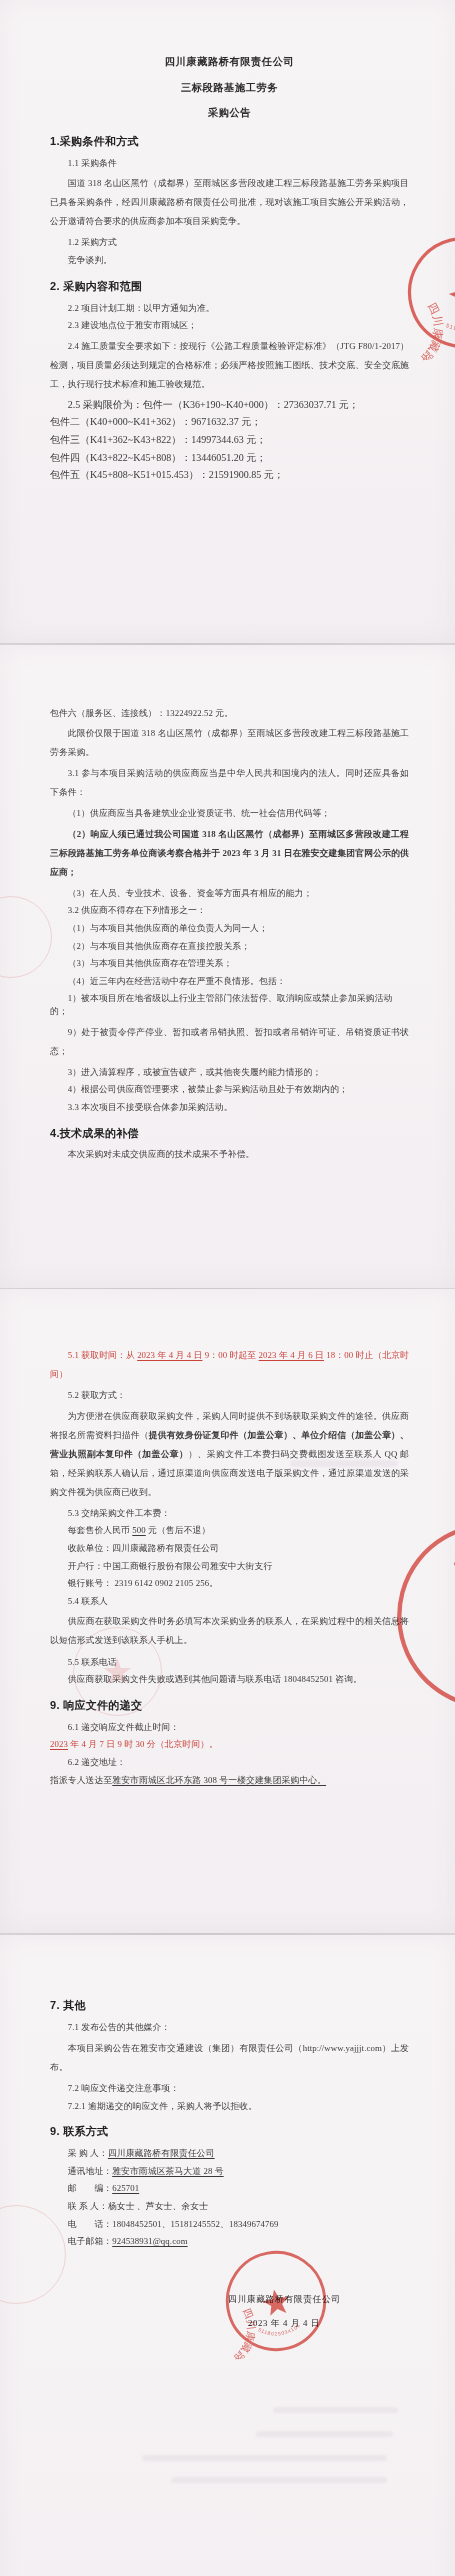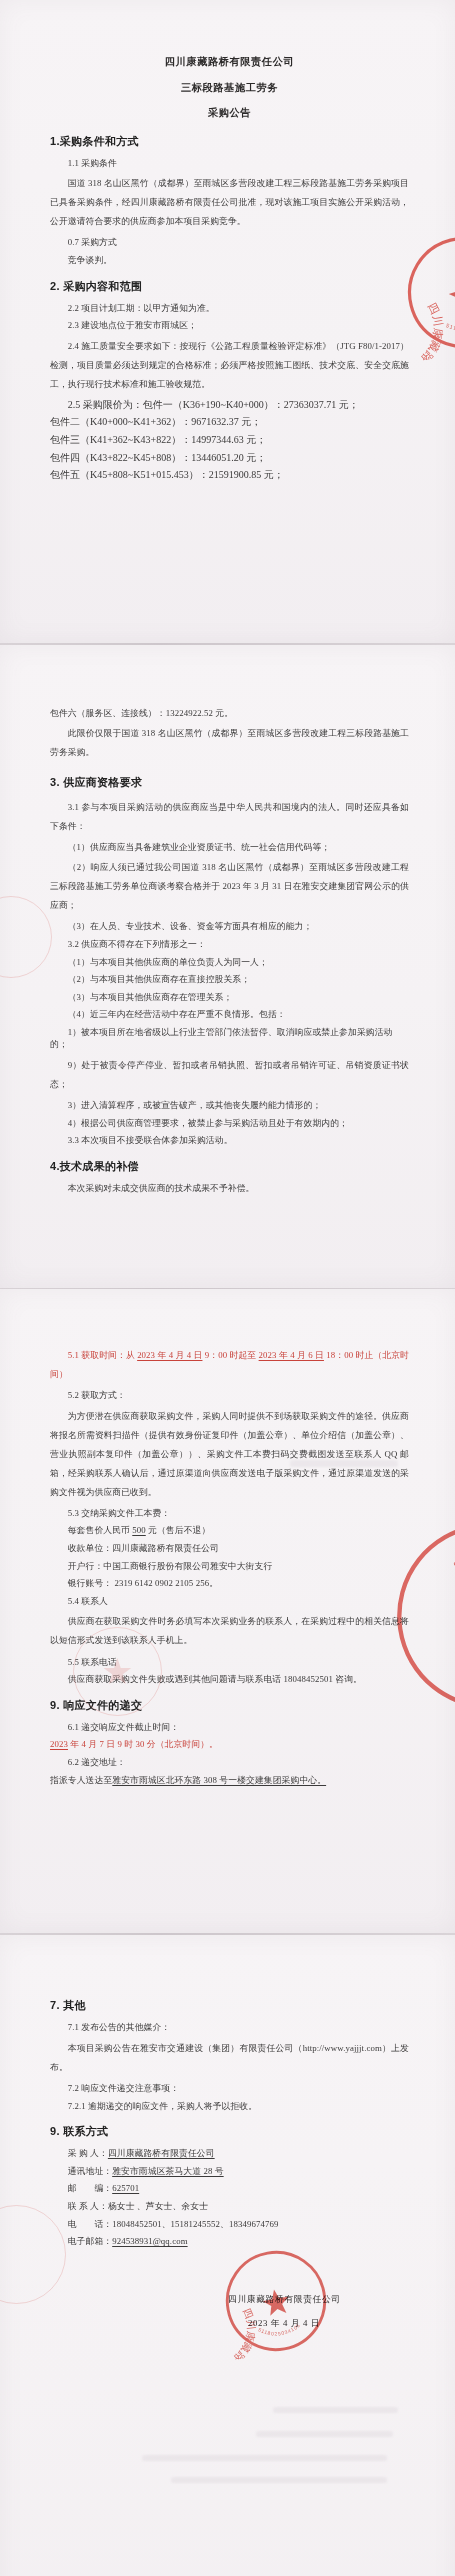--- a/index.html
+++ b/index.html
@@ -20,40 +20,40 @@
   .p3{height:644px;padding-top:55px}
   .p4{height:820px;padding-top:51px}
   .seam{height:1.7px;background:linear-gradient(90deg,#d8d2d6,#cdc6cb 35%,#d9d3d7)}
   .t{text-align:center;font-weight:bold;font-size:10.2px;line-height:16px;margin:0 0 9.7px;color:#2b2929;letter-spacing:0.6px}
   .h{font-family:"Liberation Sans","DejaVu Sans",sans-serif;font-weight:bold;font-size:11px;color:#222;line-height:17px;margin:11.4px 0 6.8px;letter-spacing:0.3px}
   .line{font-size:8.8px;line-height:12.5px;margin:5.1px 0;letter-spacing:0.1px}
   .para{font-size:8.8px;line-height:19px;margin:1.7px 0;text-align:justify;letter-spacing:0.1px}
   .ind{text-indent:17.7px}
   .tight{letter-spacing:0;font-size:10px}
   .red{color:#c8423a}
-  .b{font-weight:normal}
+  .b{font-weight:bold}
   .u{text-decoration:underline;text-underline-offset:2.3px}
   .stamp{position:absolute;mix-blend-mode:multiply;opacity:.9}
   .sig{position:absolute;font-size:8.8px;color:#2e2c2c;letter-spacing:0.6px;white-space:nowrap}
   .faint-seal{position:absolute;border-radius:50%;border:1.7px solid rgba(224,148,144,.34);display:flex;align-items:center;justify-content:center}
   .faint-seal .star{color:rgba(224,140,136,.28);font-size:36px;line-height:1}
   .ghost{position:absolute;height:6.3px;background:#8d7d90;opacity:.09;filter:blur(1.1px);border-radius:2.8px}
 </style>
 </head>
 <body>
 
 <div class="page p1">
   <div class="t">四川康藏路桥有限责任公司</div>
   <div class="t">三标段路基施工劳务</div>
   <div class="t">采购公告</div>
 
   <div class="h">1.采购条件和方式</div>
   <div class="line ind">1.1 采购条件</div>
   <div class="para ind">国道 318 名山区黑竹（成都界）至雨城区多营段改建工程三标段路基施工劳务采购项目已具备采购条件，经四川康藏路桥有限责任公司批准，现对该施工项目实施公开采购活动，公开邀请符合要求的供应商参加本项目采购竞争。</div>
-  <div class="line ind">0.7 采购方式</div>
+  <div class="line ind">1.2 采购方式</div>
   <div class="line ind">竞争谈判。</div>
 
   <div class="h">2. 采购内容和范围</div>
   <div class="line ind">2.2 项目计划工期：以甲方通知为准。</div>
   <div class="line ind">2.3 建设地点位于雅安市雨城区；</div>
   <div class="para ind">2.4 施工质量安全要求如下：按现行《公路工程质量检验评定标准》（JTG F80/1-2017）检测，项目质量必须达到规定的合格标准；必须严格按照施工图纸、技术交底、安全交底施工，执行现行技术标准和施工验收规范。</div>
   <div class="line ind tight">2.5 采购限价为：包件一（K36+190~K40+000）：27363037.71 元；</div>
   <div class="line tight">包件二（K40+000~K41+362）：9671632.37 元；</div>
   <div class="line tight">包件三（K41+362~K43+822）：14997344.63 元；</div>
   <div class="line tight">包件四（K43+822~K45+808）：13446051.20 元；</div>
@@ -72,21 +72,20 @@
     </text>
   </svg>
 </div>
 
 <div class="seam"></div>
 
 <div class="page p2">
   <div class="line">包件六（服务区、连接线）：13224922.52 元。</div>
   <div class="para ind">此限价仅限于国道 318 名山区黑竹（成都界）至雨城区多营段改建工程三标段路基施工劳务采购。</div>
 
-  <div class="h">3. 供应商资格要求</div>
   <div class="para ind">3.1 参与本项目采购活动的供应商应当是中华人民共和国境内的法人。同时还应具备如下条件：</div>
   <div class="line ind">（1）供应商应当具备建筑业企业资质证书、统一社会信用代码等；</div>
   <div class="para ind b">（2）响应人须已通过我公司国道 318 名山区黑竹（成都界）至雨城区多营段改建工程三标段路基施工劳务单位商谈考察合格并于 2023 年 3 月 31 日在雅安交建集团官网公示的供应商；</div>
   <div class="line ind">（3）在人员、专业技术、设备、资金等方面具有相应的能力；</div>
   <div class="line ind">3.2 供应商不得存在下列情形之一：</div>
   <div class="line ind">（1）与本项目其他供应商的单位负责人为同一人；</div>
   <div class="line ind">（2）与本项目其他供应商存在直接控股关系；</div>
   <div class="line ind">（3）与本项目其他供应商存在管理关系；</div>
   <div class="line ind">（4）近三年内在经营活动中存在严重不良情形。包括：</div>
   <div class="line ind">1）被本项目所在地省级以上行业主管部门依法暂停、取消响应或禁止参加采购活动的；</div>

